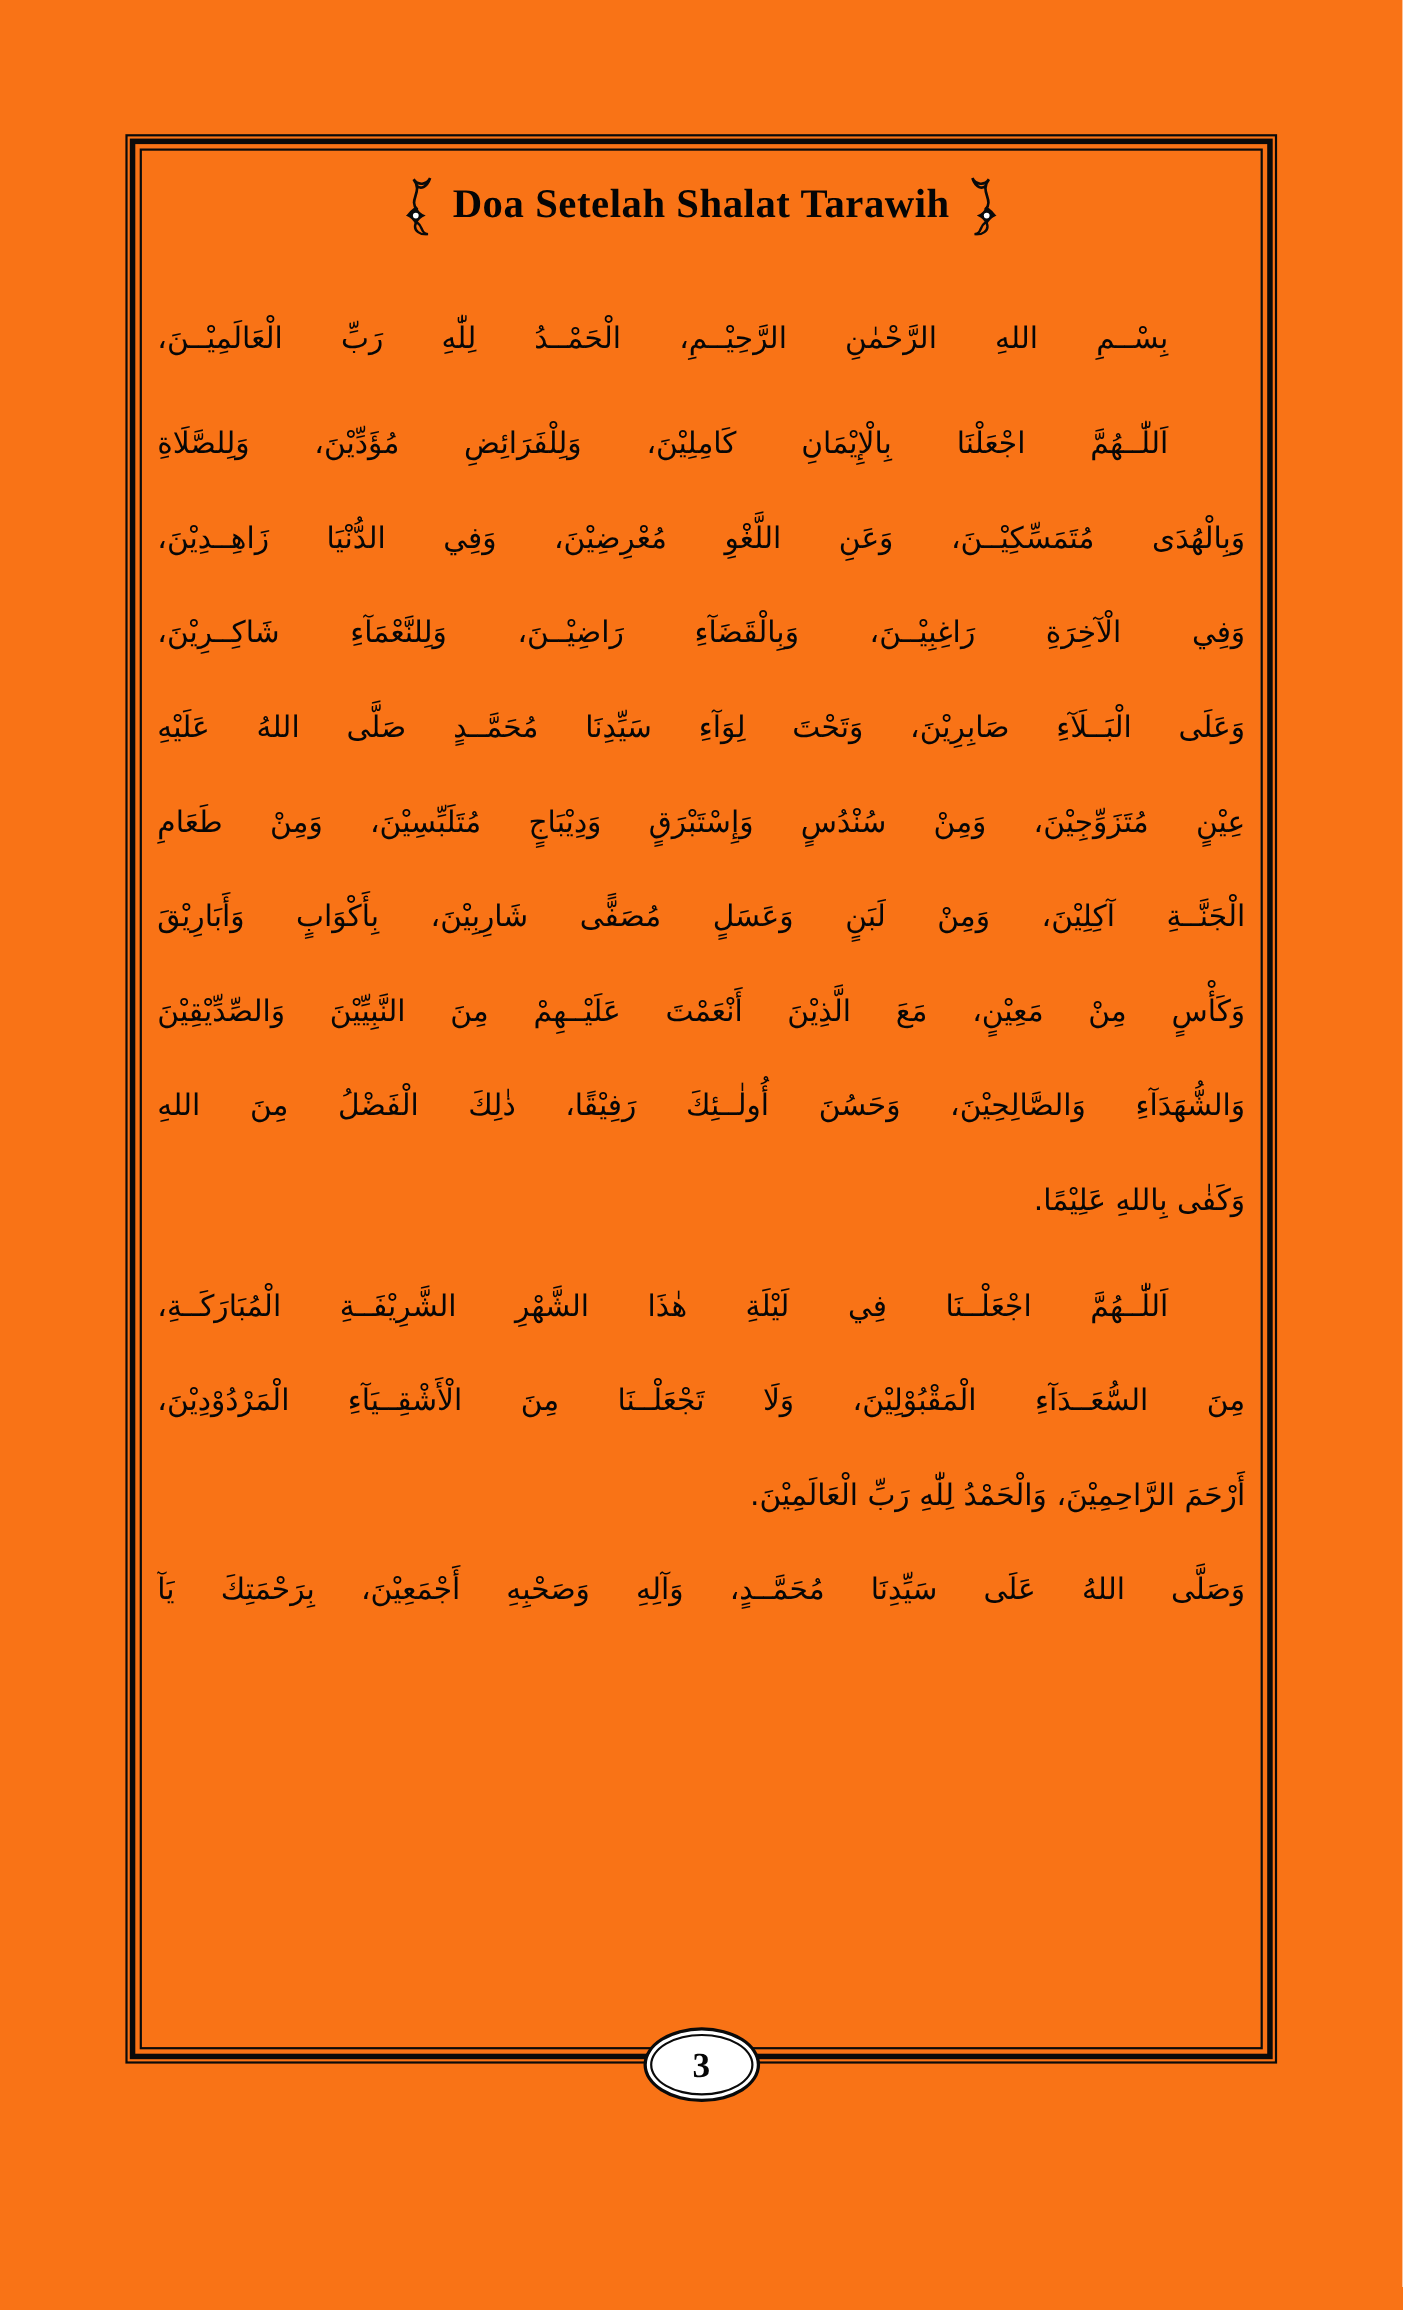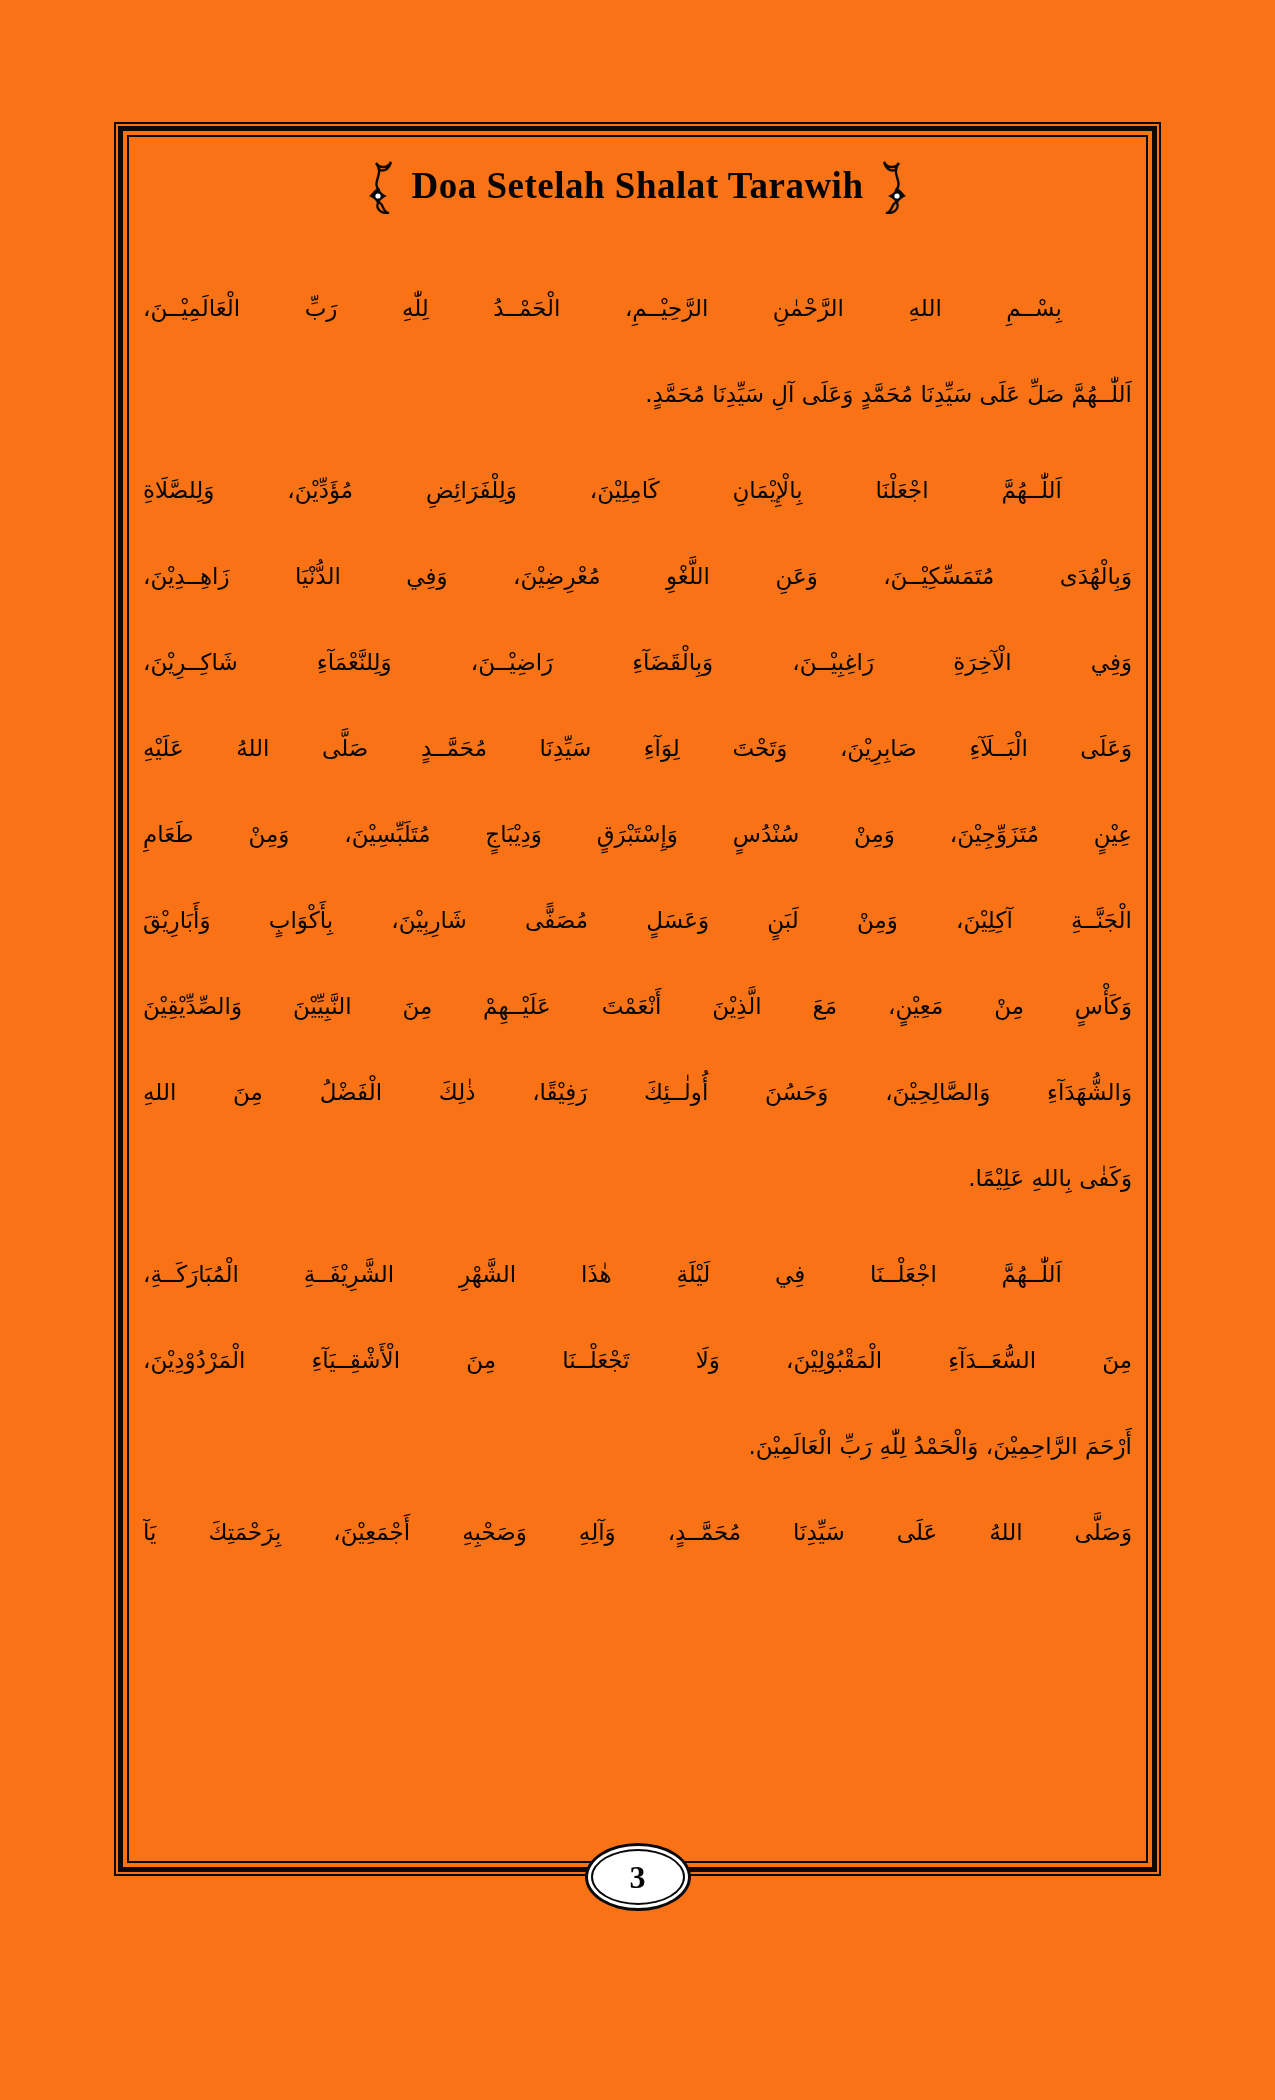--- a/index.html
+++ b/index.html
@@ -55,21 +55,21 @@
   .ornament { width: 40px; height: 58px; flex: 0 0 auto; }
   .ornament.flip { transform: scaleX(-1); }
 
   .prayer { direction: rtl; }
   .para { margin-top: 10px; }
   .para.first { margin-top: 52px; }
   .line {
     direction: rtl;
     height: 86px;
     line-height: 86px;
-    font-size: 23px;
+    font-size: 27px;
     font-family: "DejaVu Sans", sans-serif;
     color: #070707;
     text-align: justify;
     text-align-last: justify;
     -moz-text-align-last: justify;
     white-space: nowrap;
     overflow: hidden;
   }
   .line.indent { text-indent: 70px; }
   .line.last {
@@ -133,21 +133,20 @@
               <path d="M0 -9 Q 2.5 -2.5 9 0 Q 2.5 2.5 0 9 Q -2.5 2.5 -9 0 Q -2.5 -2.5 0 -9 Z" fill="#0a0a0a"></path>
               <path d="M-6 -6 Q -2 -2 0 0 Q -2 2 -6 6 Q -7 0 -6 -6 Z" fill="#0a0a0a" transform="rotate(45)"></path>
               <circle r="2.6" fill="#ffffff"></circle>
             </g>
           </svg>
         </div>
 
         <div class="prayer">
           <div class="para first">
             <div class="line indent">بِسْــمِ اللهِ الرَّحْمٰنِ الرَّحِيْــمِ، الْحَمْــدُ لِلّٰهِ رَبِّ الْعَالَمِيْــنَ،</div>
-            <div class="line last">اَللّٰــهُمَّ صَلِّ عَلَى سَيِّدِنَا مُحَمَّدٍ وَعَلَى آلِ سَيِّدِنَا مُحَمَّدٍ.</div>
           </div>
 
           <div class="para">
             <div class="line indent">اَللّٰــهُمَّ اجْعَلْنَا بِالْإِيْمَانِ كَامِلِيْنَ، وَلِلْفَرَائِضِ مُؤَدِّيْنَ، وَلِلصَّلَاةِ</div>
             <div class="line">وَبِالْهُدَى مُتَمَسِّكِيْــنَ، وَعَنِ اللَّغْوِ مُعْرِضِيْنَ، وَفِي الدُّنْيَا زَاهِــدِيْنَ،</div>
             <div class="line">وَفِي الْآخِرَةِ رَاغِبِيْــنَ، وَبِالْقَضَآءِ رَاضِيْــنَ، وَلِلنَّعْمَآءِ شَاكِــرِيْنَ،</div>
             <div class="line">وَعَلَى الْبَــلَآءِ صَابِرِيْنَ، وَتَحْتَ لِوَآءِ سَيِّدِنَا مُحَمَّــدٍ صَلَّى اللهُ عَلَيْهِ</div>
             <div class="line">عِيْنٍ مُتَزَوِّجِيْنَ، وَمِنْ سُنْدُسٍ وَإِسْتَبْرَقٍ وَدِيْبَاجٍ مُتَلَبِّسِيْنَ، وَمِنْ طَعَامِ</div>
             <div class="line">الْجَنَّــةِ آكِلِيْنَ، وَمِنْ لَبَنٍ وَعَسَلٍ مُصَفًّى شَارِبِيْنَ، بِأَكْوَابٍ وَأَبَارِيْقَ</div>
             <div class="line">وَكَأْسٍ مِنْ مَعِيْنٍ، مَعَ الَّذِيْنَ أَنْعَمْتَ عَلَيْــهِمْ مِنَ النَّبِيِّيْنَ وَالصِّدِّيْقِيْنَ</div>

